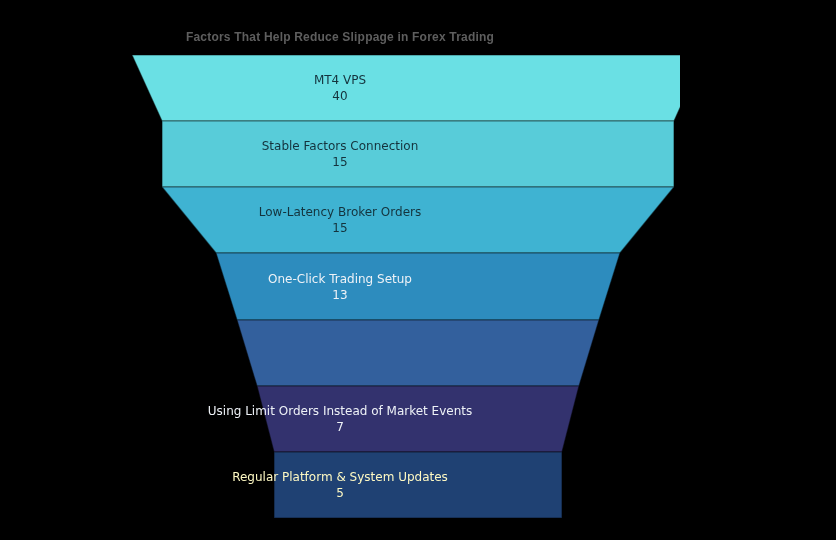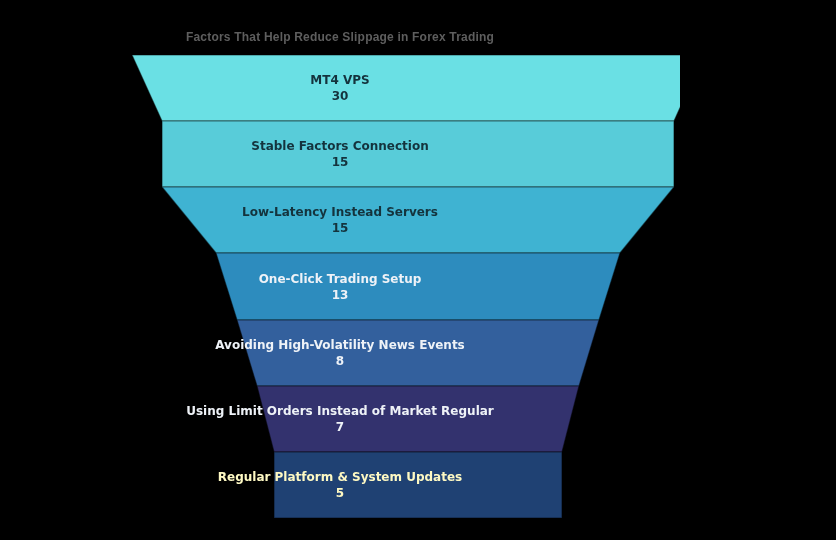--- a/index.html
+++ b/index.html
@@ -37,61 +37,57 @@
     inset: 0;
     pointer-events: none;
   }
   .stage-label-block {
     position: absolute;
     left: 50%;
     transform: translateX(-50%);
     text-align: center;
     white-space: nowrap;
     font-size: 12px;
-    font-weight: 700;
+    font-weight: 400;
     line-height: 16px;
   }
 </style>
 </head>
 <body>
 
 <div id="chart-root" style="background: rgb(0, 0, 0);">
   <div id="chart-title" style="color: rgb(94, 94, 94);">Factors That Help Reduce Slippage in Forex Trading</div>
   <svg id="funnel-svg" width="836" height="540" viewBox="0 0 836 540">
       <polygon points="132,55 704,55 674,121 162,121" fill="#6ae0e4" stroke="rgba(0,0,0,0.5)" stroke-width="1.2"></polygon>
       <polygon points="162,121 674,121 674,187 162,187" fill="#58ccd9" stroke="rgba(0,0,0,0.5)" stroke-width="1.2"></polygon>
       <polygon points="162,187 674,187 620,253 216,253" fill="#3fb3d2" stroke="rgba(0,0,0,0.5)" stroke-width="1.2"></polygon>
       <polygon points="216,253 620,253 599,320 237,320" fill="#2d8cbe" stroke="rgba(0,0,0,0.5)" stroke-width="1.2"></polygon>
       <polygon points="237,320 599,320 579,386 257,386" fill="#33609d" stroke="rgba(0,0,0,0.5)" stroke-width="1.2"></polygon>
       <polygon points="257,386 579,386 562,452 274,452" fill="#33326e" stroke="rgba(0,0,0,0.5)" stroke-width="1.2"></polygon>
       <polygon points="274,452 562,452 562,518 274,518" fill="#1f4173" stroke="rgba(0,0,0,0.5)" stroke-width="1.2"></polygon>
     </svg>
   <div id="funnel-labels">
       <div class="stage-label-block" style="top: 72px; color: rgb(20, 51, 61);">
         <div>MT4 VPS</div>
-        <div>30</div>
+        <div>40</div>
       </div>
       <div class="stage-label-block" style="top: 138px; color: rgb(20, 51, 61);">
         <div>Stable Factors Connection</div>
         <div>15</div>
       </div>
       <div class="stage-label-block" style="top: 204px; color: rgb(20, 51, 61);">
-        <div>Low-Latency Instead Servers</div>
+        <div>Low-Latency Broker Orders</div>
         <div>15</div>
       </div>
       <div class="stage-label-block" style="top: 270.5px; color: rgb(238, 242, 247);">
         <div>One-Click Trading Setup</div>
         <div>13</div>
       </div>
-      <div class="stage-label-block" style="top: 337px; color: rgb(238, 242, 247);">
-        <div>Avoiding High-Volatility News Events</div>
-        <div>8</div>
-      </div>
       <div class="stage-label-block" style="top: 403px; color: rgb(238, 242, 247);">
-        <div>Using Limit Orders Instead of Market Regular</div>
+        <div>Using Limit Orders Instead of Market Events</div>
         <div>7</div>
       </div>
       <div class="stage-label-block" style="top: 469px; color: #fef9c3;">
         <div>Regular Platform &amp; System Updates</div>
         <div>5</div>
       </div>
     </div>
 </div>
 
 </body></html>

